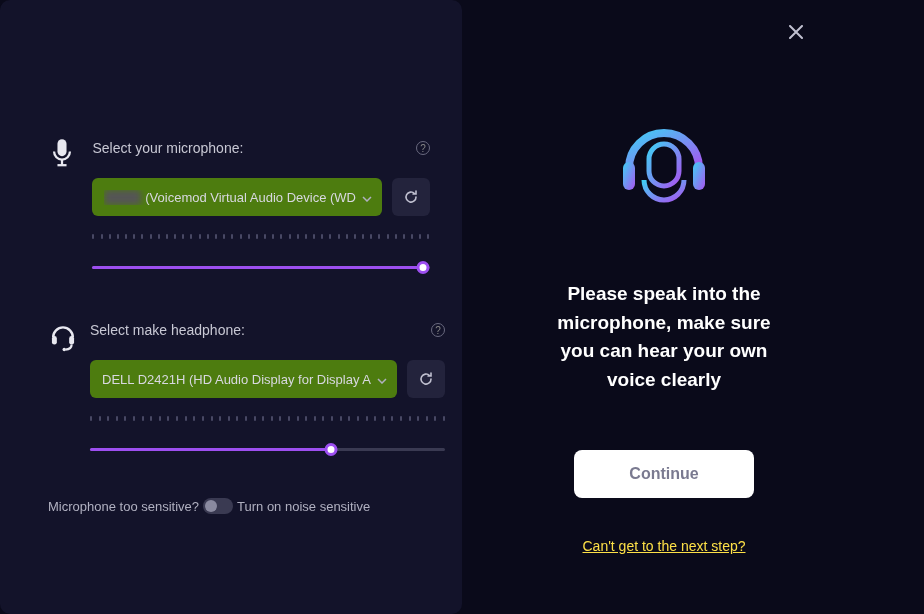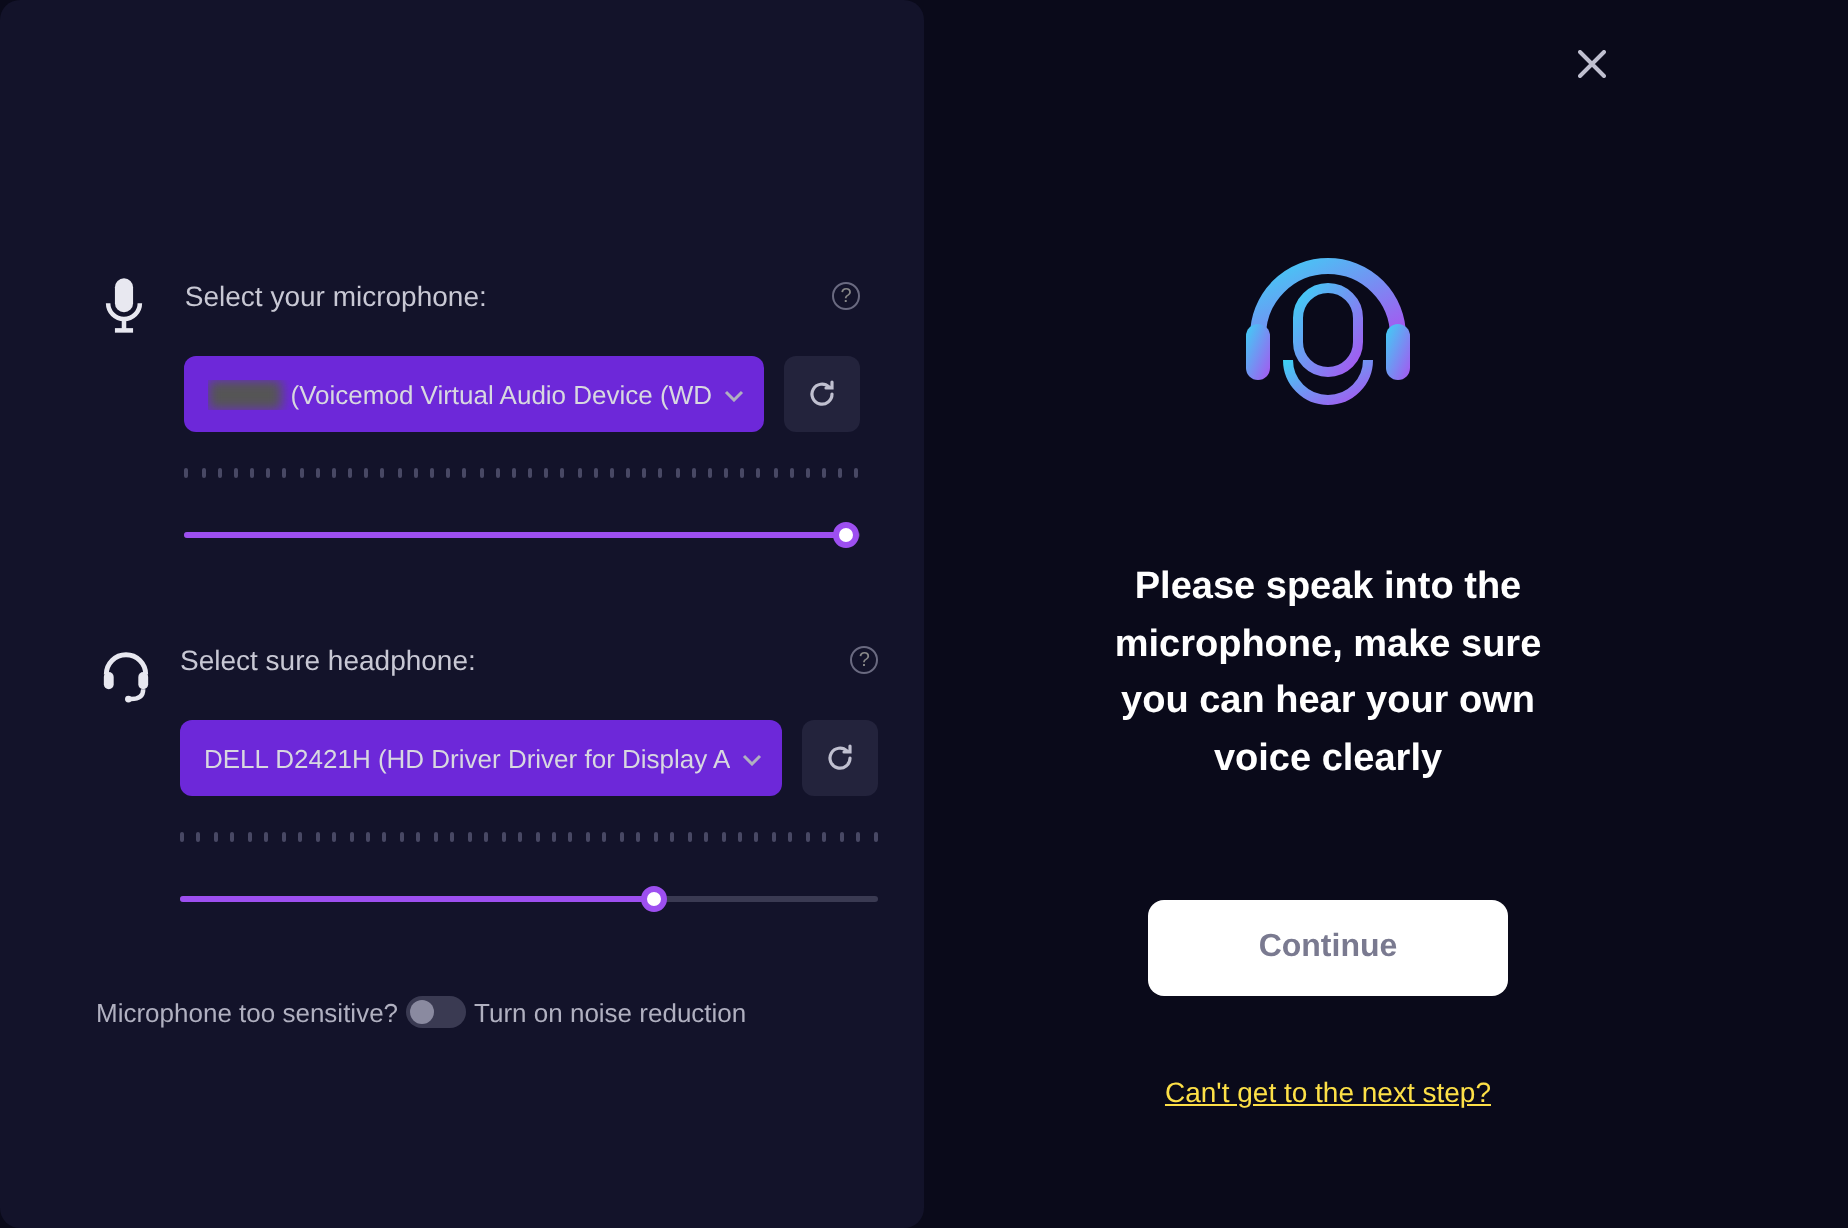--- a/index.html
+++ b/index.html
@@ -73,21 +73,21 @@
       font-size: 10px;
       cursor: pointer;
     }
     .select-row {
       display: flex;
       gap: 10px;
       margin-bottom: 16px;
     }
     .select {
       flex: 1;
-      background: #6d28d9;
+      background: #4d7c0f;
       border-radius: 6px;
       height: 38px;
       display: flex;
       align-items: center;
       padding: 0 10px 0 12px;
       cursor: pointer;
       overflow: hidden;
       justify-content: space-between;
     }
     .select-text {
@@ -321,26 +321,26 @@
       <svg viewBox="0 0 24 26" width="30" height="32">
         <path d="M4 14 a8 8 0 0 1 16 0" stroke="#e8e8f0" stroke-width="2" fill="none"></path>
         <rect x="3" y="13" width="4" height="7" rx="2" fill="#e8e8f0"></rect>
         <rect x="17" y="13" width="4" height="7" rx="2" fill="#e8e8f0"></rect>
         <path d="M19 20 q0 4 -5 4" stroke="#e8e8f0" stroke-width="1.8" fill="none"></path>
         <circle cx="13" cy="24" r="1.4" fill="#e8e8f0"></circle>
       </svg>
     </div>
     <div class="section-body">
       <div class="label-row">
-        <span class="label">Select sure headphone:</span>
+        <span class="label">Select make headphone:</span>
         <span class="help-icon">?</span>
       </div>
       <div class="select-row">
         <div class="select">
-          <span class="select-text">DELL D2421H (HD Driver Driver for Display A</span>
+          <span class="select-text">DELL D2421H (HD Audio Display for Display A</span>
           <span class="chevron">
             <svg width="10" height="6" viewBox="0 0 10 6">
                 <path d="M1 1 L5 5 L9 1" stroke="#b0b0c0" stroke-width="1.5" fill="none"></path>
               </svg>
           </span>
         </div>
         <div class="refresh-btn">
           <svg width="16" height="16" viewBox="0 0 16 16">
             <path d="M13 8 a5 5 0 1 1 -1.5 -3.5 M13 2 v3 h-3" stroke="#c0c0d0" stroke-width="1.6" fill="none" stroke-linecap="round"></path>
           </svg>
@@ -396,21 +396,21 @@
         <div class="slider-thumb" style="left:68%"></div>
       </div>
     </div>
   </div>
 
   <div class="noise-row">
     <span class="noise-label">Microphone too sensitive?</span>
     <div class="toggle">
       <div class="toggle-knob"></div>
     </div>
-    <span class="noise-label">Turn on noise reduction</span>
+    <span class="noise-label">Turn on noise sensitive</span>
   </div>
 
 </div>
 
 <div class="right-panel">
   <div class="close-btn">
     <svg viewBox="0 0 14 14">
       <path d="M1 1 L13 13 M13 1 L1 13" stroke="#c0c0d0" stroke-width="2" stroke-linecap="round"></path>
     </svg>
   </div>

